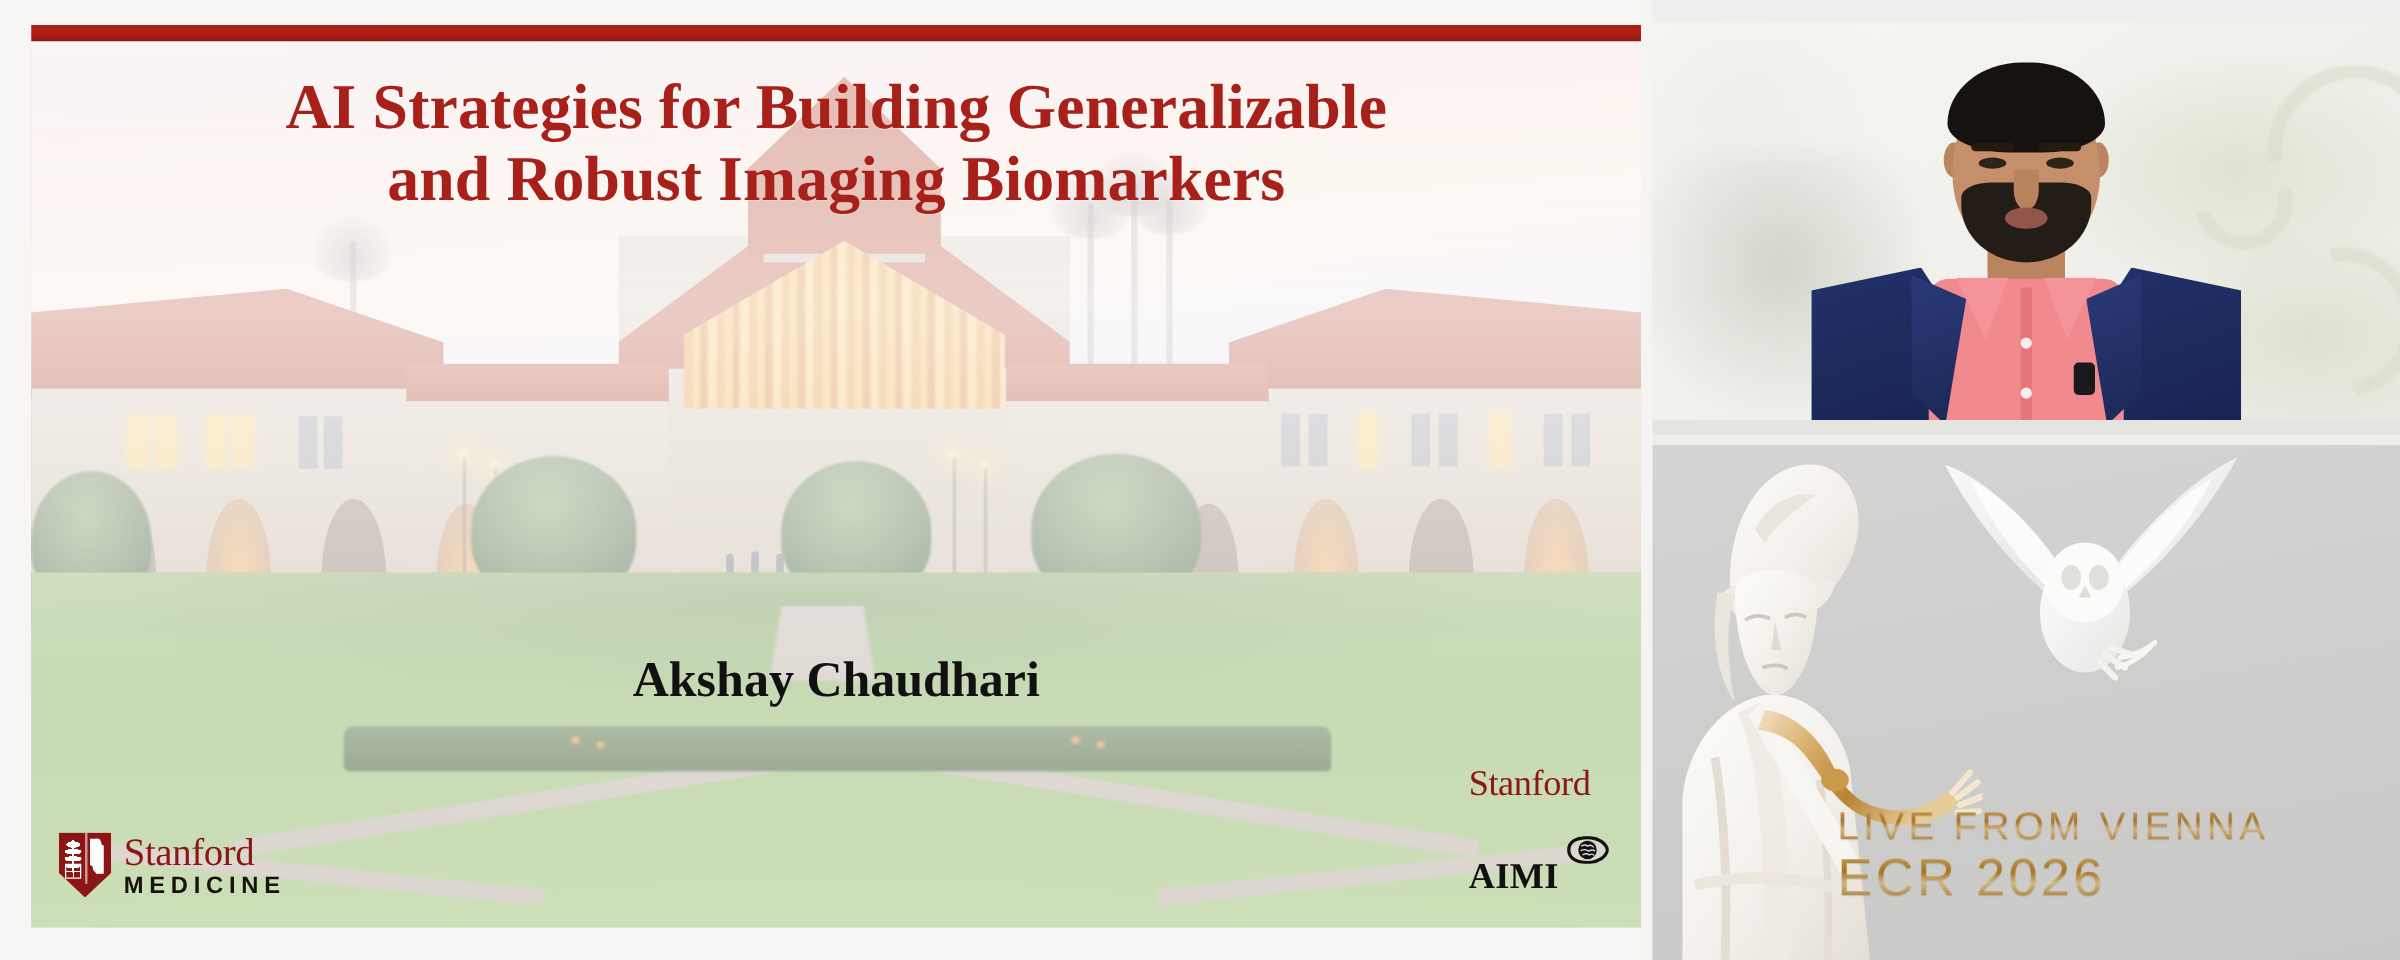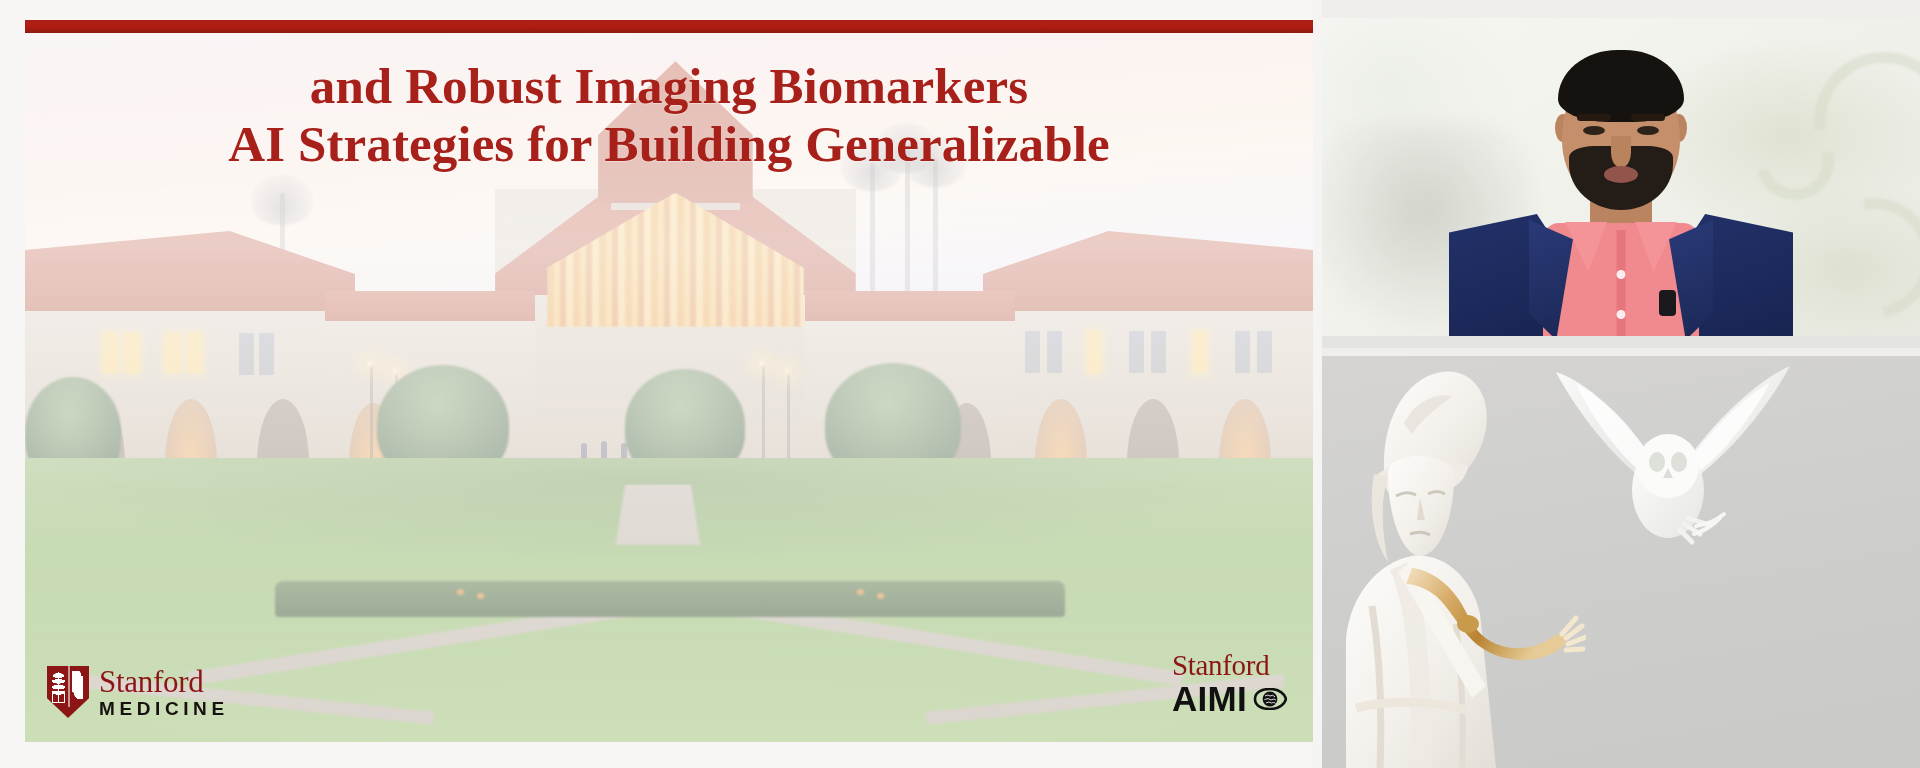--- a/index.html
+++ b/index.html
@@ -203,22 +203,22 @@
   }
 
   
   #logo-aimi{ position:absolute; right:26px; bottom:26px; z-index:7; line-height:1; text-align:left;}
   .a-stanford{
     display:block; color:#8c1515; font-family:"Liberation Serif", serif;
     font-size:29px; letter-spacing:-.3px;
   }
   .a-row{ display:flex; align-items:center; gap:6px; margin-top:1px; }
   .a-aimi{
-    color:#111; font-family:Liberation Sans, sans-serif;
-    font-size:35px; font-weight:bold; letter-spacing:.3px;
+    color:#111; font-family:Liberation Serif, serif;
+    font-size:29px; font-weight:bold; letter-spacing:.3px;margin-top:44px;
   }
   .a-eye{ width:34px; height:22px; }
 
   
   #right-col{
     position:absolute; left:1322px; top:0; width:598px; height:768px;
     background:#efeeec;
   }
   
   #speaker-video{
@@ -437,23 +437,24 @@
         <div class="flowerdot" style="left:432px; top:556px;"></div>
         <div class="flowerdot" style="left:452px; top:560px;"></div>
         <div class="flowerdot" style="left:832px; top:556px;"></div>
         <div class="flowerdot" style="left:852px; top:560px;"></div>
 
         <div class="photo-wash"></div>
       </div>
 
       <div class="slide-text">
         <div id="slide-title">
+          <div>AI Strategies for Building Generalizable</div>
           <div>and Robust Imaging Biomarkers</div>
-          <div>AI Strategies for Building Generalizable</div>
         </div>
+        <div id="speaker-name">Akshay Chaudhari</div>
       </div>
 
       <div id="logo-medicine">
         <div class="shield">
           <div class="shield-split"></div>
           <div class="shield-tree"></div>
           <div class="shield-caduceus"></div>
           <div class="shield-quad"></div>
         </div>
         <div class="logo-words">
@@ -574,16 +575,20 @@
         <path d="M96 212 C118 214 140 234 150 256 C158 272 166 282 180 288 C200 296 222 292 238 280
                  C244 276 250 278 250 284 C250 290 240 298 224 302 C198 308 172 300 156 284
                  C142 270 132 250 120 240 C110 232 98 228 90 228 Z" fill="url(#goldarm)"></path>
         <ellipse cx="152" cy="268" rx="11" ry="9" fill="#c89a4a"></ellipse>
 
         <path d="M246 278 l14 -16 M250 282 l16 -12 M252 288 l18 -7 M250 294 l17 -1" stroke="#f3e7cd" stroke-width="5" stroke-linecap="round" fill="none"></path>
 
         <path d="M40 352 C72 344 116 344 150 354" stroke="#ece6dd" stroke-width="9" fill="none"></path>
       </svg>
 
+      <div class="ecr-wordmark">
+        <span class="ecr-line1">LIVE FROM VIENNA</span>
+        <span class="ecr-line2">ECR 2026</span>
+      </div>
     </div>
 
   </div>
 </div>
 
 </body></html>

